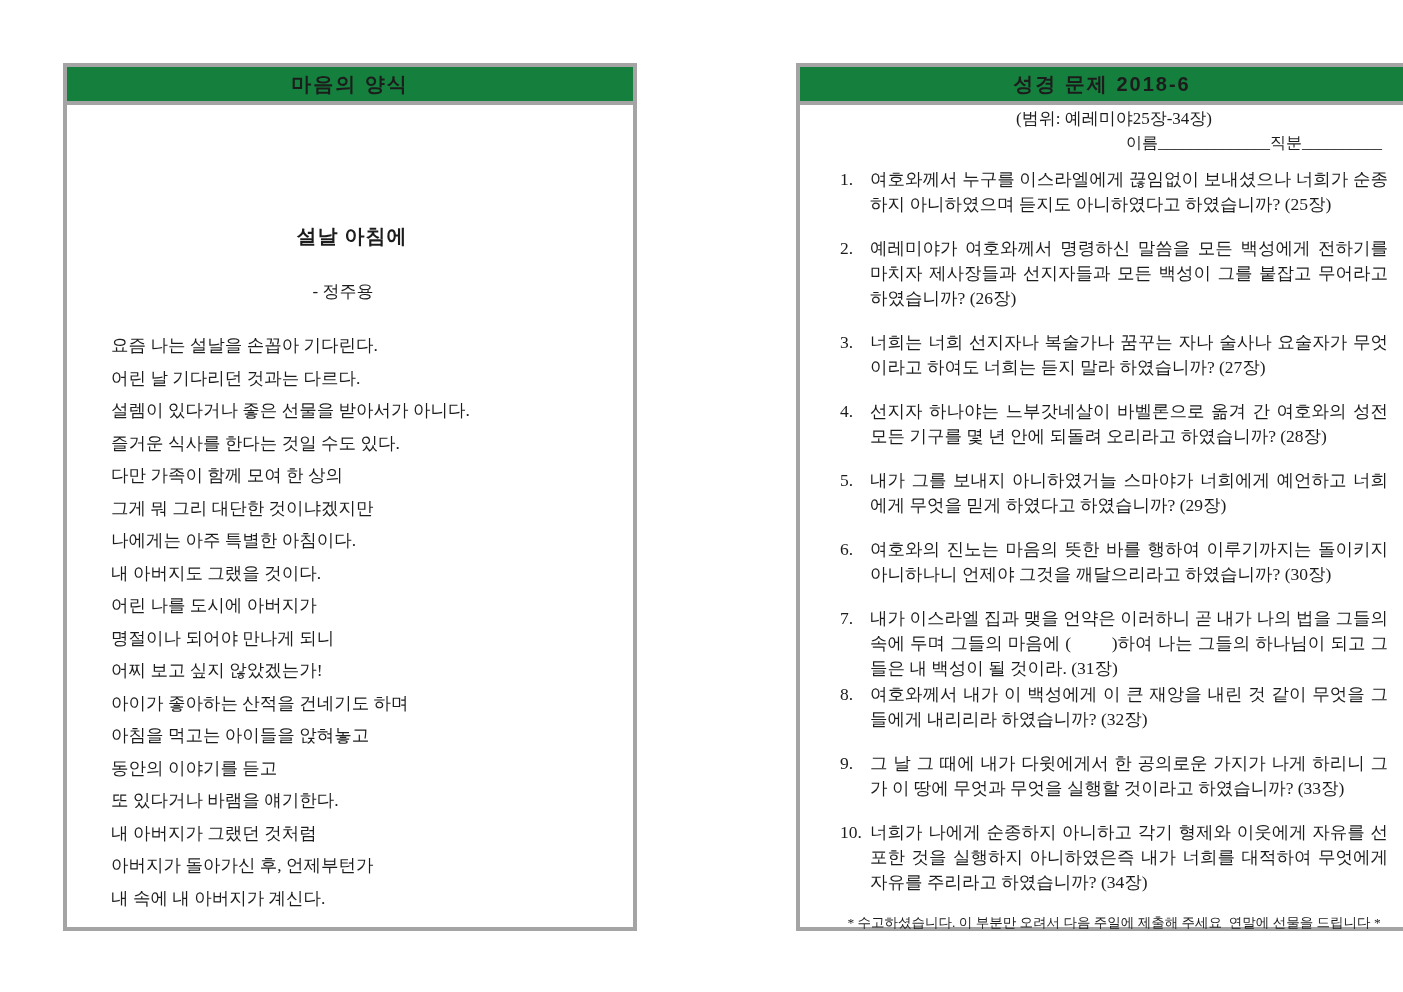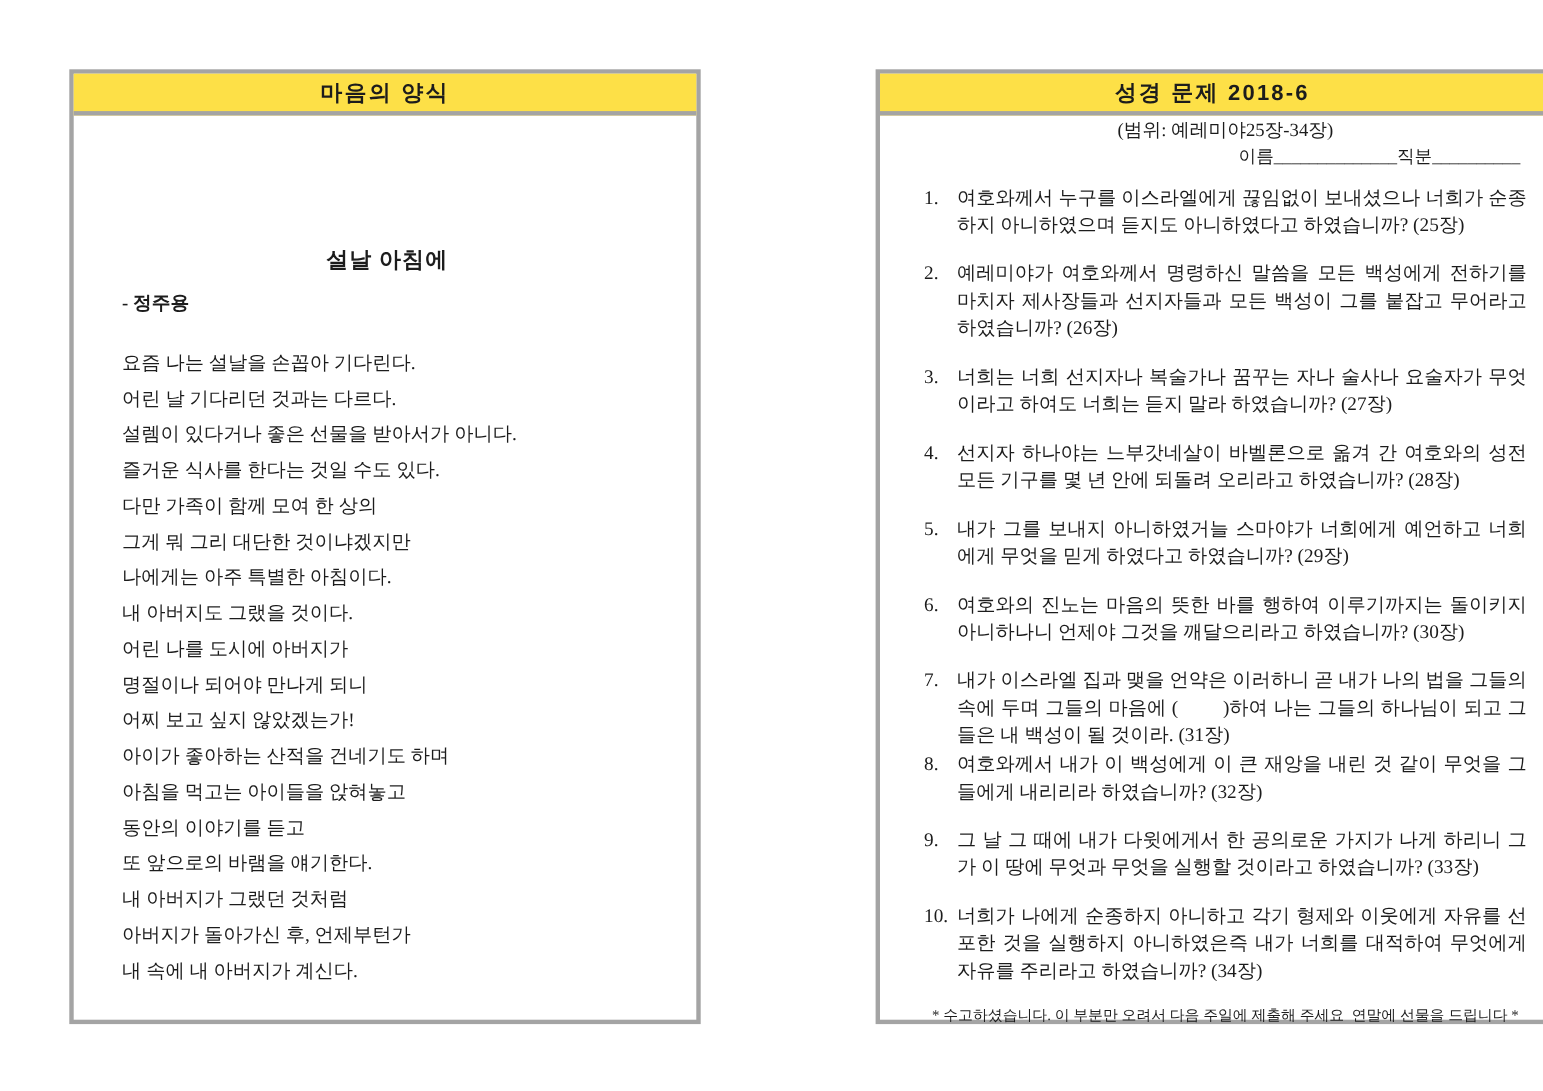--- a/index.html
+++ b/index.html
@@ -15,43 +15,42 @@
     position: absolute; top: 63px;
     border: 4px solid #a4a4a4;
     background: #ffffff;
     box-sizing: border-box;
     height: 868px;
   }
   .panel.left  { left: 63px;  width: 574px; }
   .panel.right { left: 796px; width: 612px; }
 
   .panel-header {
-    background: #fde047;
+    background: #15803d;
     border-bottom: 4px solid #a4a4a4;
     height: 34px;
     display: flex; align-items: center; justify-content: center;
     font-family: "Liberation Sans", sans-serif;
     font-weight: bold; font-size: 20px;
     letter-spacing: 2px;
   }
 
   
   .poem-body { padding: 78px 40px 0 44px; }
   .poem-title {
     margin: 40px 0 0 0;
     text-align: center;
     font-size: 20px; font-weight: bold;
     letter-spacing: 1px;
   }
   .poem-author {
-    text-align: left;
+    text-align: center;
     padding-right: 18px;
-    margin-top: 14px;
+    margin-top: 30px;
     font-size: 17px;
-    font-weight: bold;
   }
   .poem-lines { margin-top: 26px; }
   .poem-line {
     font-size: 17.5px;
     line-height: 32.5px;
     white-space: pre-wrap;
   }
 
   
   .quiz-body { padding: 2px 16px 0 16px; margin-left: 24px; }
@@ -110,21 +109,21 @@
           <div class="poem-line">다만 가족이 함께 모여 한 상의</div>
           <div class="poem-line">그게 뭐 그리 대단한 것이냐겠지만</div>
           <div class="poem-line">나에게는 아주 특별한 아침이다.</div>
           <div class="poem-line">내 아버지도 그랬을 것이다.</div>
           <div class="poem-line">어린 나를 도시에 아버지가</div>
           <div class="poem-line">명절이나 되어야 만나게 되니</div>
           <div class="poem-line">어찌 보고 싶지 않았겠는가!</div>
           <div class="poem-line">아이가 좋아하는 산적을 건네기도 하며</div>
           <div class="poem-line">아침을 먹고는 아이들을 앉혀놓고</div>
           <div class="poem-line">동안의 이야기를 듣고</div>
-          <div class="poem-line">또 앞으로의 바램을 얘기한다.</div>
+          <div class="poem-line">또 있다거나 바램을 얘기한다.</div>
           <div class="poem-line">내 아버지가 그랬던 것처럼</div>
           <div class="poem-line">아버지가 돌아가신 후, 언제부턴가</div>
           <div class="poem-line">내 속에 내 아버지가 계신다.</div>
         </div>
     </div>
   </section>
 
   <section class="panel right">
     <div class="panel-header">
       <span>성경 문제 2018-6</span>

